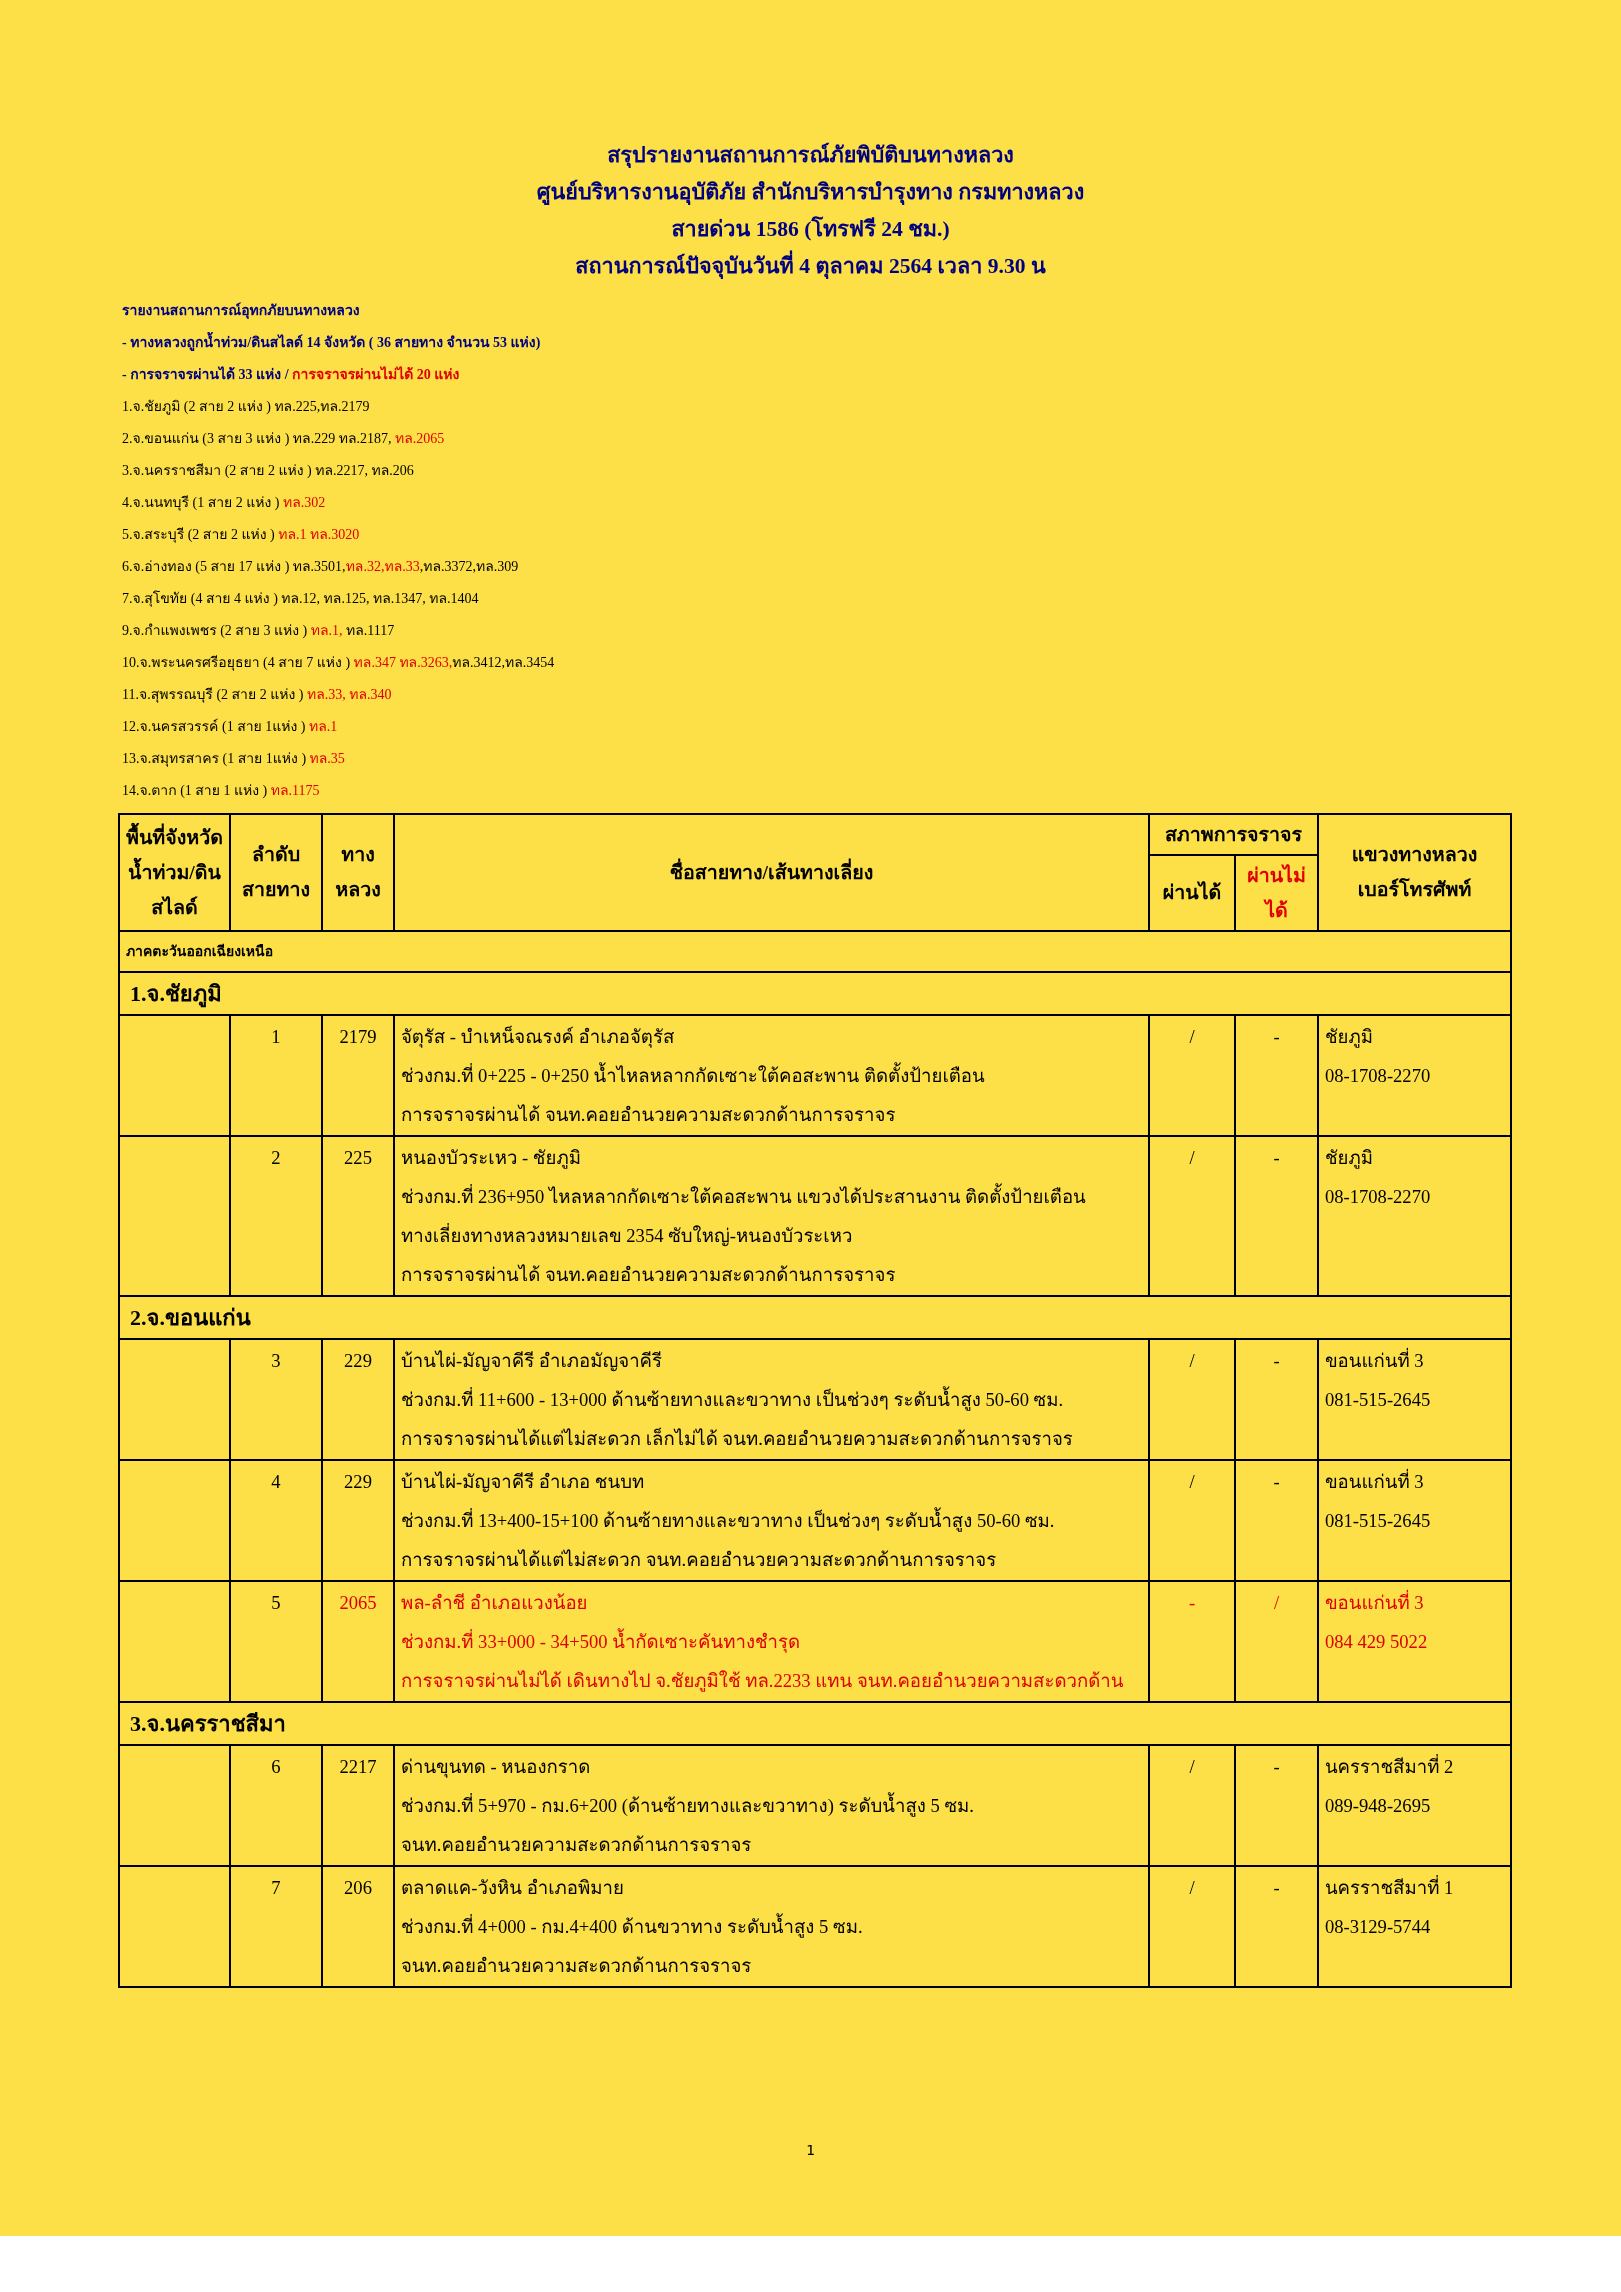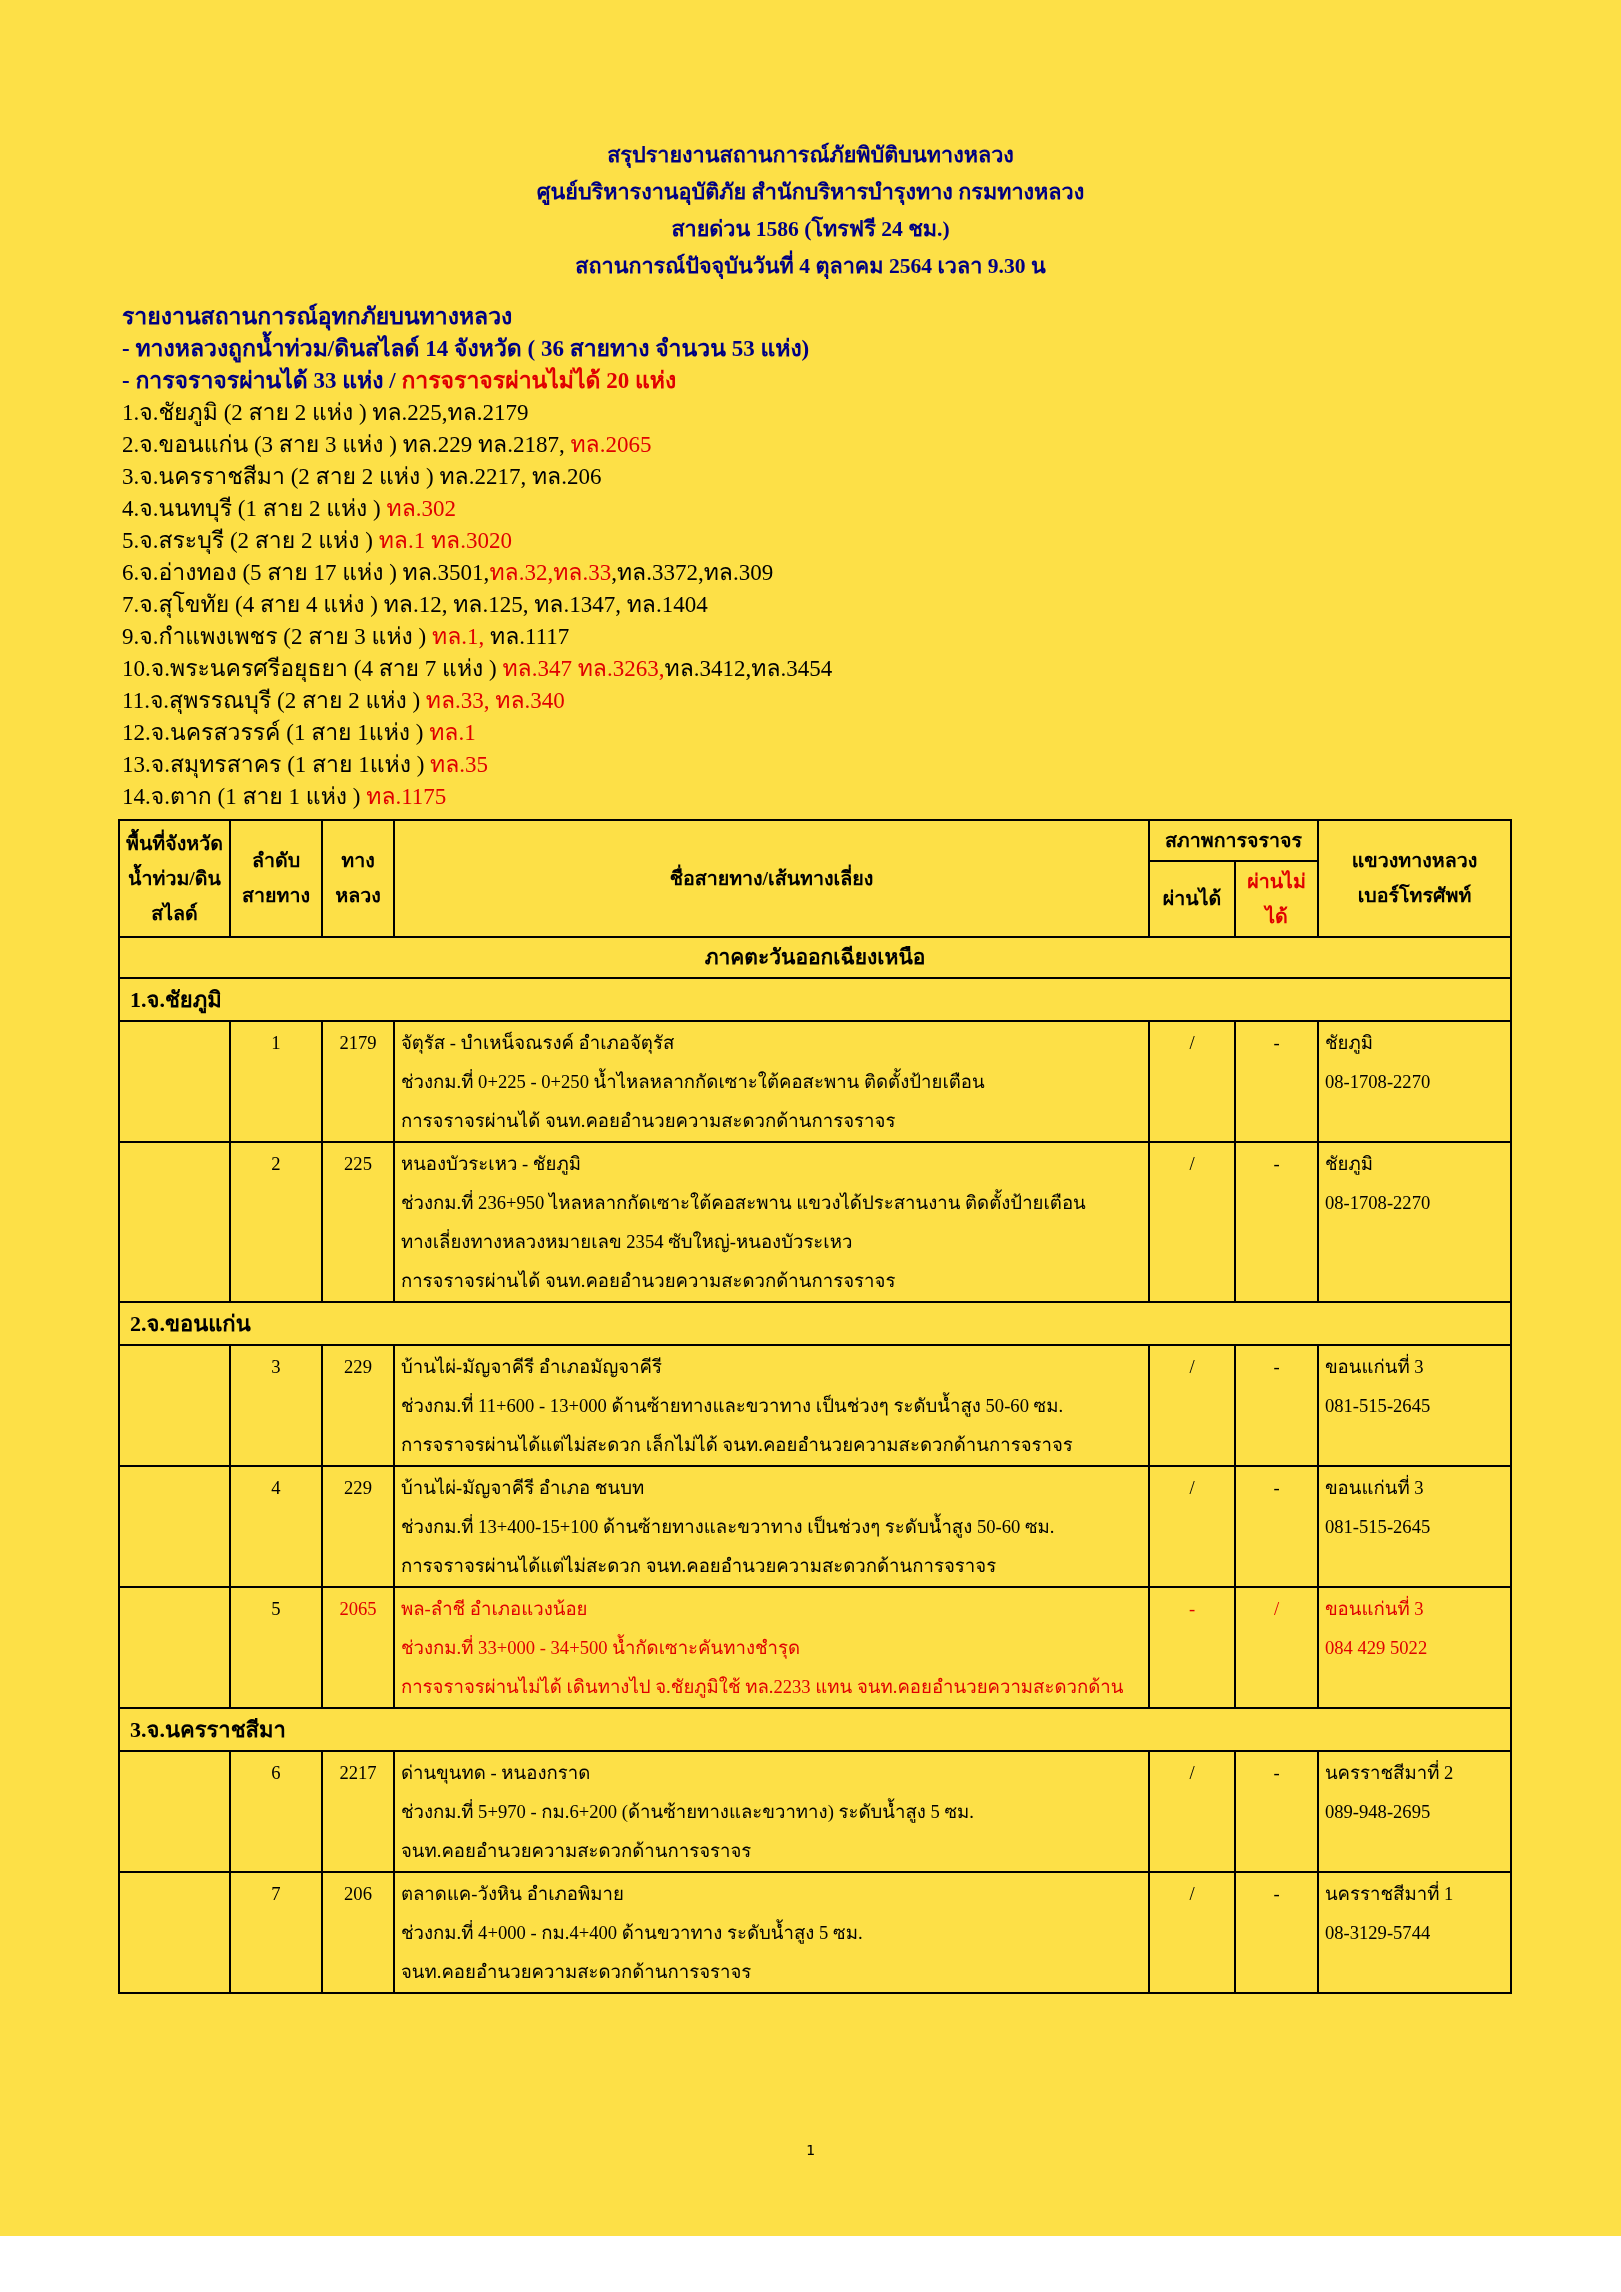--- a/index.html
+++ b/index.html
@@ -14,22 +14,22 @@
   .doc-header{
     padding-top:137px;
     text-align:center;
     color:#000080;
     font-weight:bold;
     font-size:21.6px;
     line-height:37px;
   }
   
   .summary{
-    margin:16px 0 0 122px;
-    font-size:23px;
+    margin:10px 0 0 122px;
+    font-size:14px;
     line-height:32px;
   }
   .summary .bold{font-weight:bold;}
   .navy{color:#000080;}
   .red{color:#e00000;}
   
   table.flood{
     margin:5.9px 0 0 118px;
     width:1392px;
     border-collapse:collapse;
@@ -46,23 +46,22 @@
   }
   table.flood thead th{
     font-weight:bold;
     font-size:19.6px;
     text-align:center;
     vertical-align:middle;
     line-height:35px;
     padding:2px 3.9px;
   }
   tr.region-row td{
-    text-align:center;
-    font-weight:bold;
-    font-size:21px;
+    font-weight:bold;
+    font-size:14px;
     line-height:37px;
   }
   tr.section-row td{
     text-align:left;
     font-weight:bold;
     font-size:22px;
     line-height:39px;
     padding-left:10px;
   }
   tr.data-row td{line-height:39px;}

